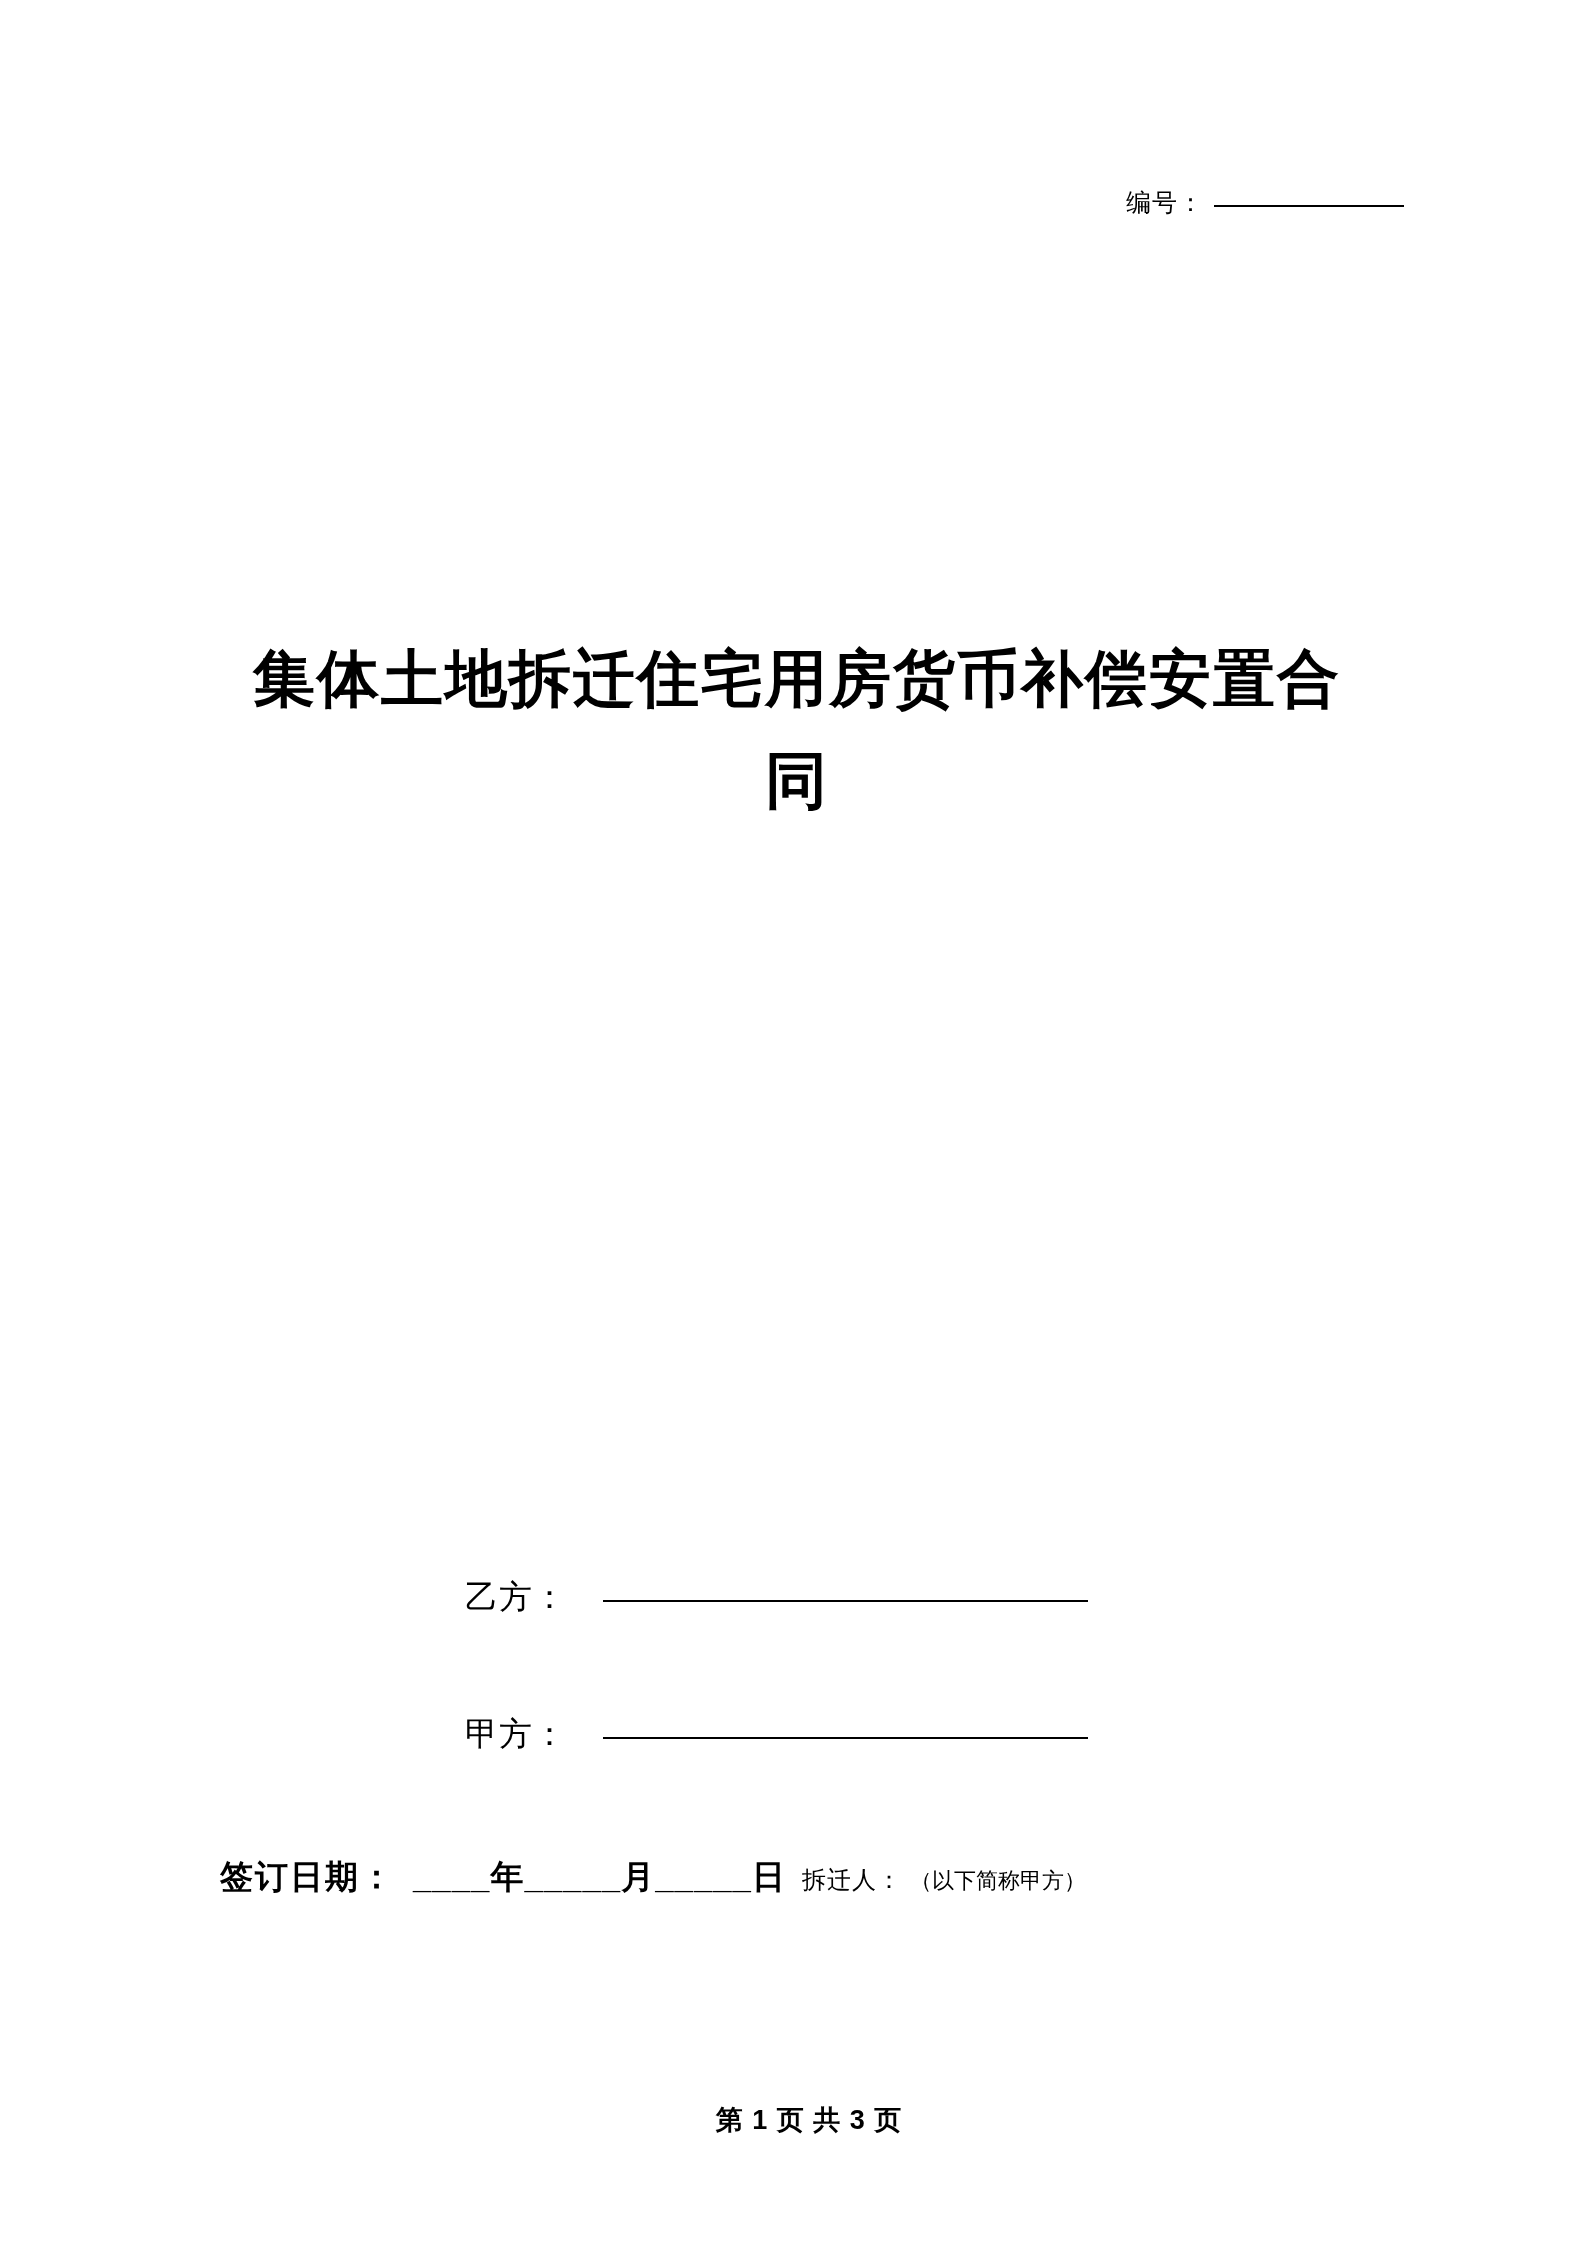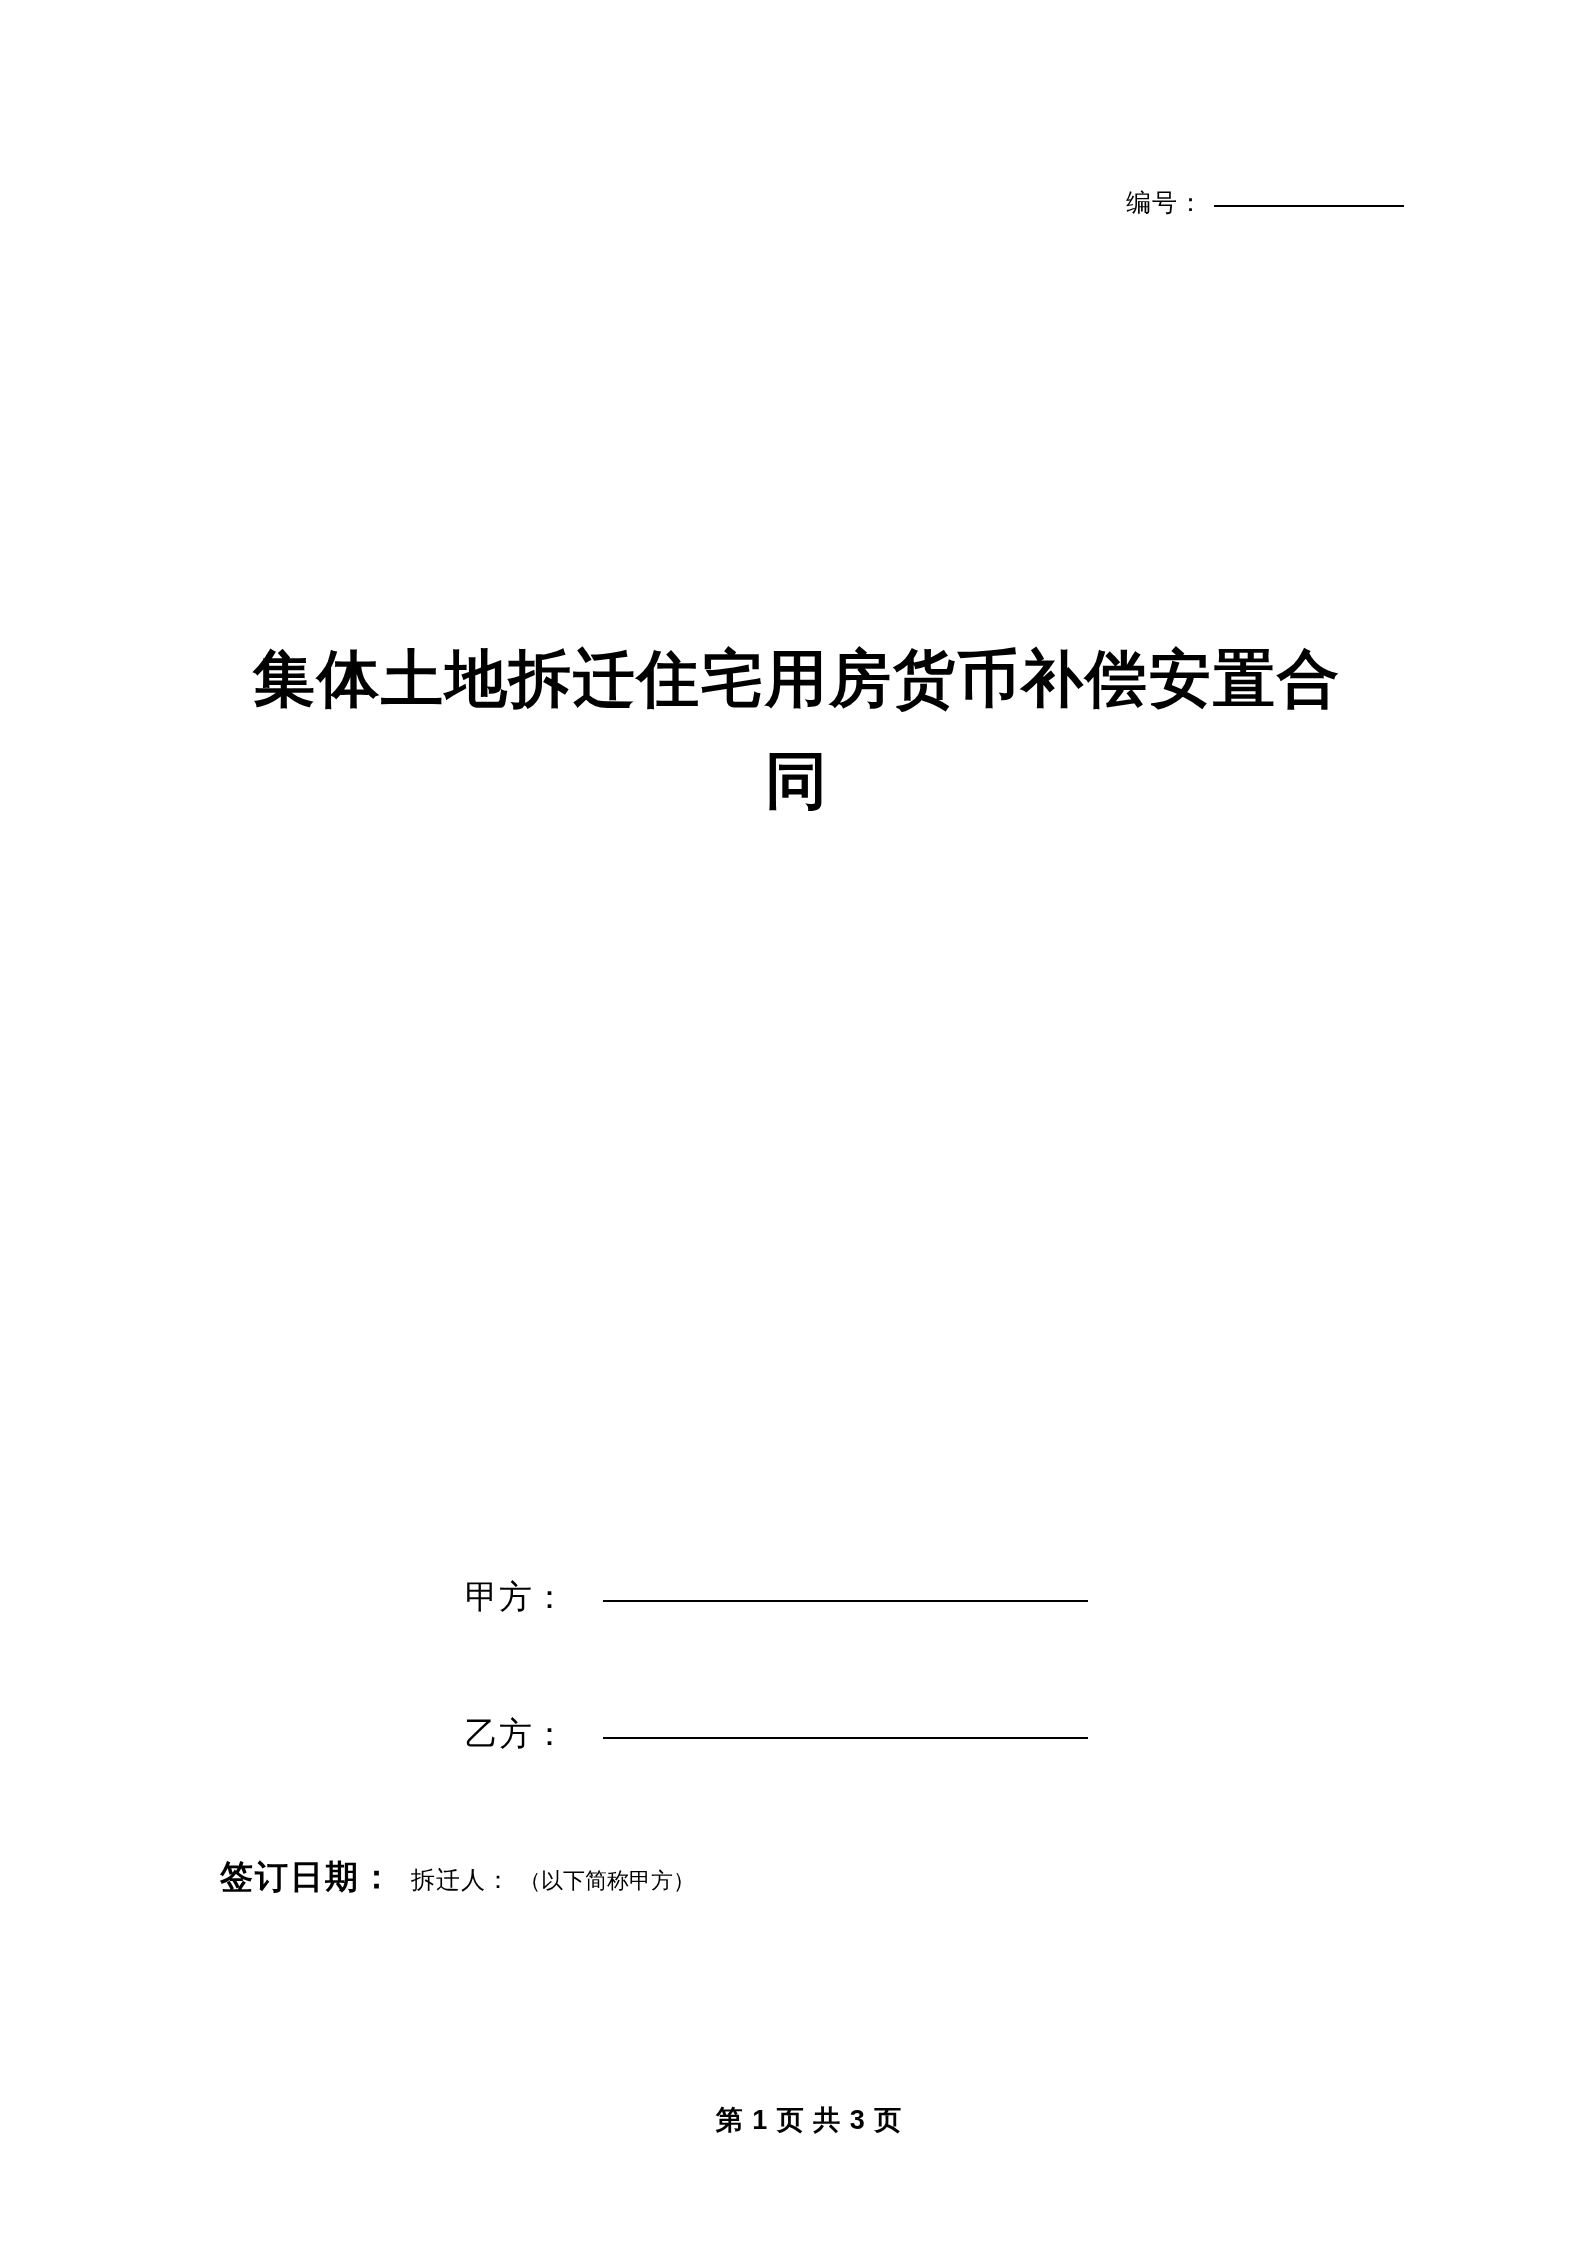--- a/index.html
+++ b/index.html
@@ -138,30 +138,31 @@
 
   <div class="doc-number">
     <span class="label">编号：</span>
     <span class="blank"></span>
   </div>
 
   <h1 class="title">集体土地拆迁住宅用房货币补偿安置合同</h1>
 
   <div class="parties">
     <div class="party-row">
-      <span class="p-label">甲方：</span>
+      <span class="p-label">乙方：</span>
       <span class="p-blank"></span>
     </div>
     <div class="party-row">
-      <span class="p-label">乙方：</span>
+      <span class="p-label">甲方：</span>
       <span class="p-blank"></span>
     </div>
   </div>
 
   <div class="sign-row">
     <span class="sd-label">签订日期：</span>
+    <span class="sd-value">____年_____月_____日</span>
     <span class="demolisher">拆迁人：</span>
     <span class="party-a-note">（以下简称甲方）</span>
   </div>
 
   <div class="footer">第 1 页 共 3 页</div>
 
 </div>
 
 </body></html>

